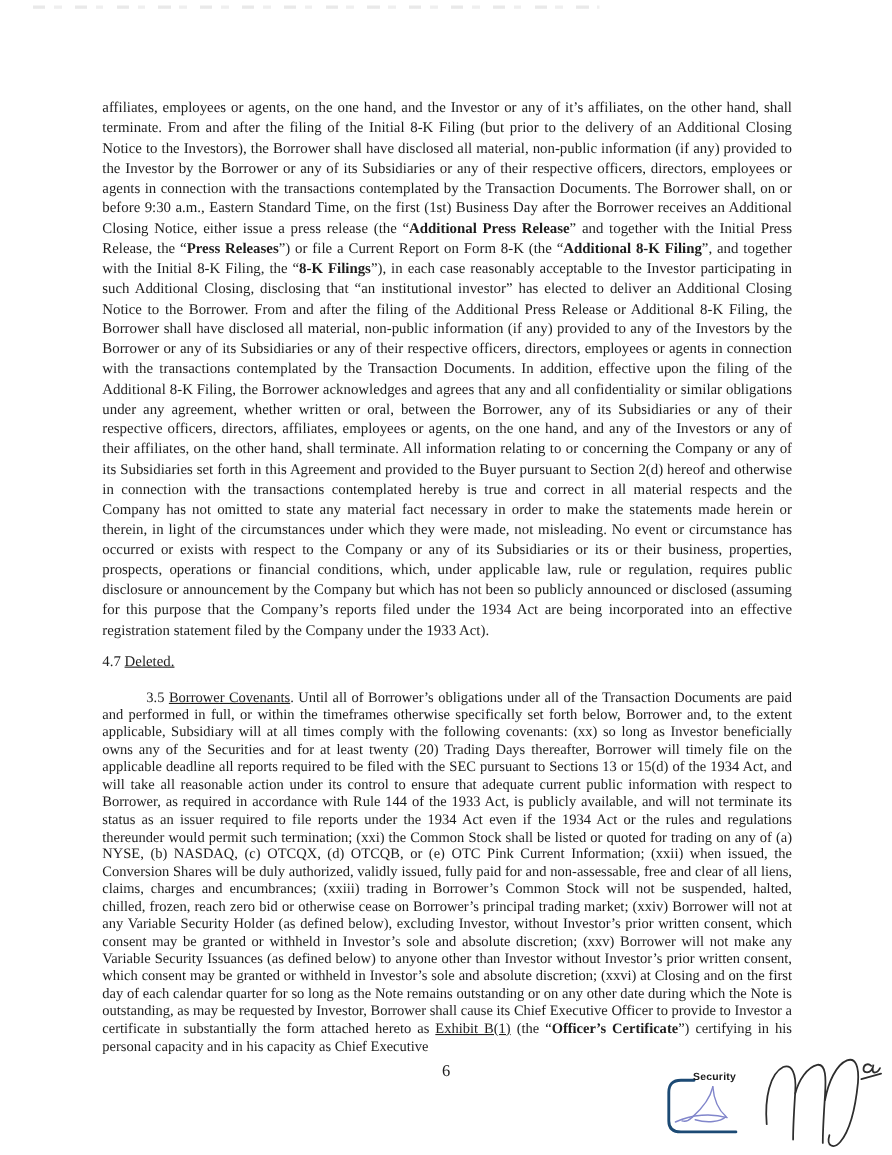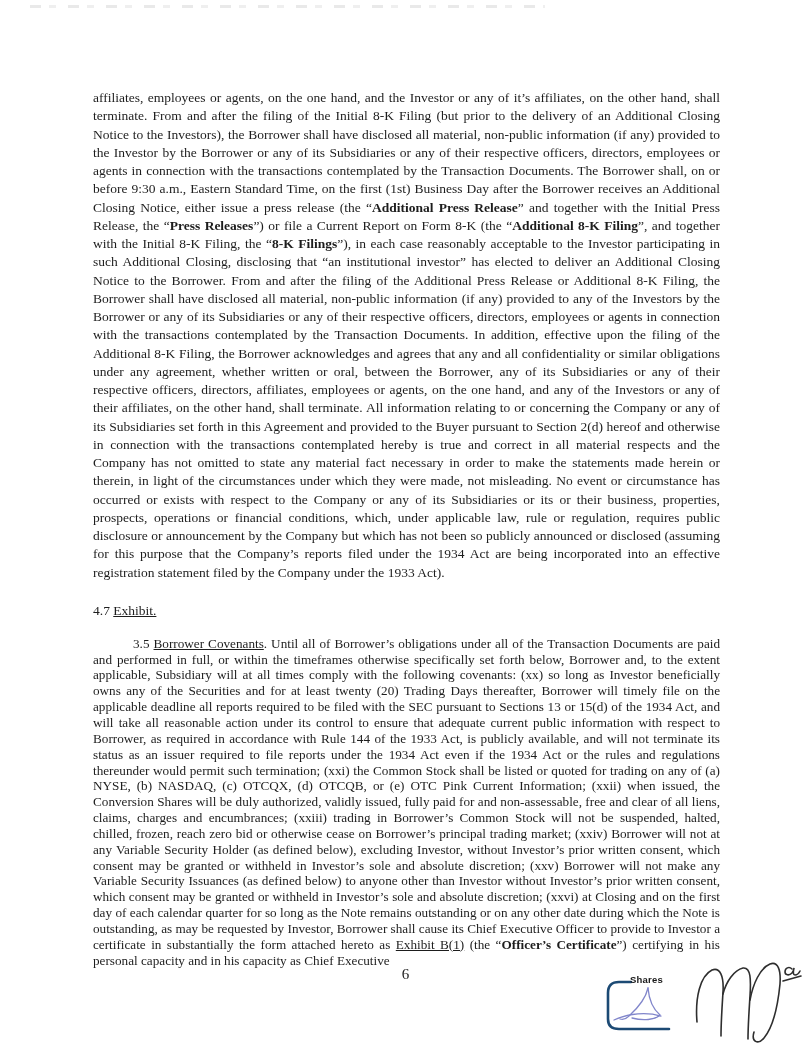--- a/index.html
+++ b/index.html
@@ -34,21 +34,21 @@
     width:627px;
     top:89px;
   }
   .para{
     text-align:justify;
     margin:0;
   }
   .para-1{
     font-size:13.5px;
     line-height:18.25px;
-    margin-bottom:20px;
+    margin-bottom:10px;
   }
   .sec-34{
     font-size:13.5px;
     line-height:18px;
     margin-bottom:13px;
     text-align:left;
   }
   .para-35{
     font-size:13.2px;
     line-height:15.85px;
@@ -90,37 +90,37 @@
 </head>
 <body>
 
 <div class="page">
 
   <div class="scan-artifact"></div>
 
   <div class="body-text">
     <p class="para para-1"><span>affiliates, employees or agents, on the one hand, and the Investor or any of it’s affiliates, on the other hand, shall terminate. From and after the filing of the Initial 8-K Filing (but prior to the delivery of an Additional Closing Notice to the Investors), the Borrower shall have disclosed all material, non-public information (if any) provided to the Investor by the Borrower or any of its Subsidiaries or any of their respective officers, directors, employees or agents in connection with the transactions contemplated by the Transaction Documents. The Borrower shall, on or before 9:30 a.m., Eastern Standard Time, on the first (1st) Business Day after the Borrower receives an Additional Closing Notice, either issue a press release (the “</span><span class="b">Additional Press Release</span><span>” and together with the Initial Press Release, the “</span><span class="b">Press Releases</span><span>”) or file a Current Report on Form 8-K (the “</span><span class="b">Additional 8-K Filing</span><span>”, and together with the Initial 8-K Filing, the “</span><span class="b">8-K Filings</span><span>”), in each case reasonably acceptable to the Investor participating in such Additional Closing, disclosing that “an institutional investor” has elected to deliver an Additional Closing Notice to the Borrower. From and after the filing of the Additional Press Release or Additional 8-K Filing, the Borrower shall have disclosed all material, non-public information (if any) provided to any of the Investors by the Borrower or any of its Subsidiaries or any of their respective officers, directors, employees or agents in connection with the transactions contemplated by the Transaction Documents. In addition, effective upon the filing of the Additional 8-K Filing, the Borrower acknowledges and agrees that any and all confidentiality or similar obligations under any agreement, whether written or oral, between the Borrower, any of its Subsidiaries or any of their respective officers, directors, affiliates, employees or agents, on the one hand, and any of the Investors or any of their affiliates, on the other hand, shall terminate. All information relating to or concerning the Company or any of its Subsidiaries set forth in this Agreement and provided to the Buyer pursuant to Section 2(d) hereof and otherwise in connection with the transactions contemplated hereby is true and correct in all material respects and the Company has not omitted to state any material fact necessary in order to make the statements made herein or therein, in light of the circumstances under which they were made, not misleading. No event or circumstance has occurred or exists with respect to the Company or any of its Subsidiaries or its or their business, properties, prospects, operations or financial conditions, which, under applicable law, rule or regulation, requires public disclosure or announcement by the Company but which has not been so publicly announced or disclosed (assuming for this purpose that the Company’s reports filed under the 1934 Act are being incorporated into an effective registration statement filed by the Company under the 1933 Act).</span></p>
 
-    <p class="para sec-34"><span>4.7 </span><span class="u">Exhibit.</span></p>
+    <p class="para sec-34"><span>4.7 </span><span class="u">Deleted.</span></p>
 
     <p class="para para-35"><span>3.5 </span><span class="u">Borrower Covenants</span><span>. Until all of Borrower’s obligations under all of the Transaction Documents are paid and performed in full, or within the timeframes otherwise specifically set forth below, Borrower and, to the extent applicable, Subsidiary will at all times comply with the following covenants: (xx) so long as Investor beneficially owns any of the Securities and for at least twenty (20) Trading Days thereafter, Borrower will timely file on the applicable deadline all reports required to be filed with the SEC pursuant to Sections 13 or 15(d) of the 1934 Act, and will take all reasonable action under its control to ensure that adequate current public information with respect to Borrower, as required in accordance with Rule 144 of the 1933 Act, is publicly available, and will not terminate its status as an issuer required to file reports under the 1934 Act even if the 1934 Act or the rules and regulations thereunder would permit such termination; (xxi) the Common Stock shall be listed or quoted for trading on any of (a) NYSE, (b) NASDAQ, (c) OTCQX, (d) OTCQB, or (e) OTC Pink Current Information; (xxii) when issued, the Conversion Shares will be duly authorized, validly issued, fully paid for and non-assessable, free and clear of all liens, claims, charges and encumbrances; (xxiii) trading in Borrower’s Common Stock will not be suspended, halted, chilled, frozen, reach zero bid or otherwise cease on Borrower’s principal trading market; (xxiv) Borrower will not at any Variable Security Holder (as defined below), excluding Investor, without Investor’s prior written consent, which consent may be granted or withheld in Investor’s sole and absolute discretion; (xxv) Borrower will not make any Variable Security Issuances (as defined below) to anyone other than Investor without Investor’s prior written consent, which consent may be granted or withheld in Investor’s sole and absolute discretion; (xxvi) at Closing and on the first day of each calendar quarter for so long as the Note remains outstanding or on any other date during which the Note is outstanding, as may be requested by Investor, Borrower shall cause its Chief Executive Officer to provide to Investor a certificate in substantially the form attached hereto as </span><span class="u">Exhibit B(1)</span><span> (the “</span><span class="b">Officer’s Certificate</span><span>”) certifying in his personal capacity and in his capacity as Chief Executive</span></p>
   </div>
 
   <div class="page-number">6</div>
 
   <div class="initial-stamp">
     <svg width="74" height="58" viewBox="0 0 74 58">
       <path d="M28 6 H16 Q5 6 5 17 V43 Q5 53 16 53 H66" fill="none" stroke="var(--stamp-border)" stroke-width="2.6" stroke-linecap="round"></path>
       <g fill="none" stroke="var(--initial-ink)" stroke-width="1.3" stroke-linecap="round">
         <path d="M45 12 C43 21 36 31 26 40 C23 43 20 44 17 43"></path>
         <path d="M11 44 C26 37 44 36 58 40"></path>
         <path d="M45 12 C46 24 50 33 57 39 C52 44 40 45 29 42"></path>
       </g>
     </svg>
-    <span class="stamp-label">Shares</span>
+    <span class="stamp-label">Security</span>
   </div>
 
   <svg class="signature" width="118" height="90" viewBox="0 0 118 90">
     <g fill="none" stroke="var(--signature-ink)" stroke-width="1.6" stroke-linecap="round">
       <path d="M7 62 C5 38 10 16 22 10 C30 7 34 16 33 32 C32 48 31 62 31 76"></path>
       <path d="M33 34 C36 22 44 10 53 8 C61 7 61 20 60 36 C59 52 58 66 58 79"></path>
       <path d="M60 40 C63 24 70 8 80 4 C88 1 91 10 90 24 C88 44 84 66 74 78 C68 85 61 82 64 72"></path>
       <path d="M102 9 C99 6 95 8 95 12 C95 15 99 16 102 13 C103.5 11.5 104 9 104 8 C103 12 103 15 105 15 C107 15 109 13 110 11"></path>
       <path d="M93 21 L111 16"></path>
     </g>

